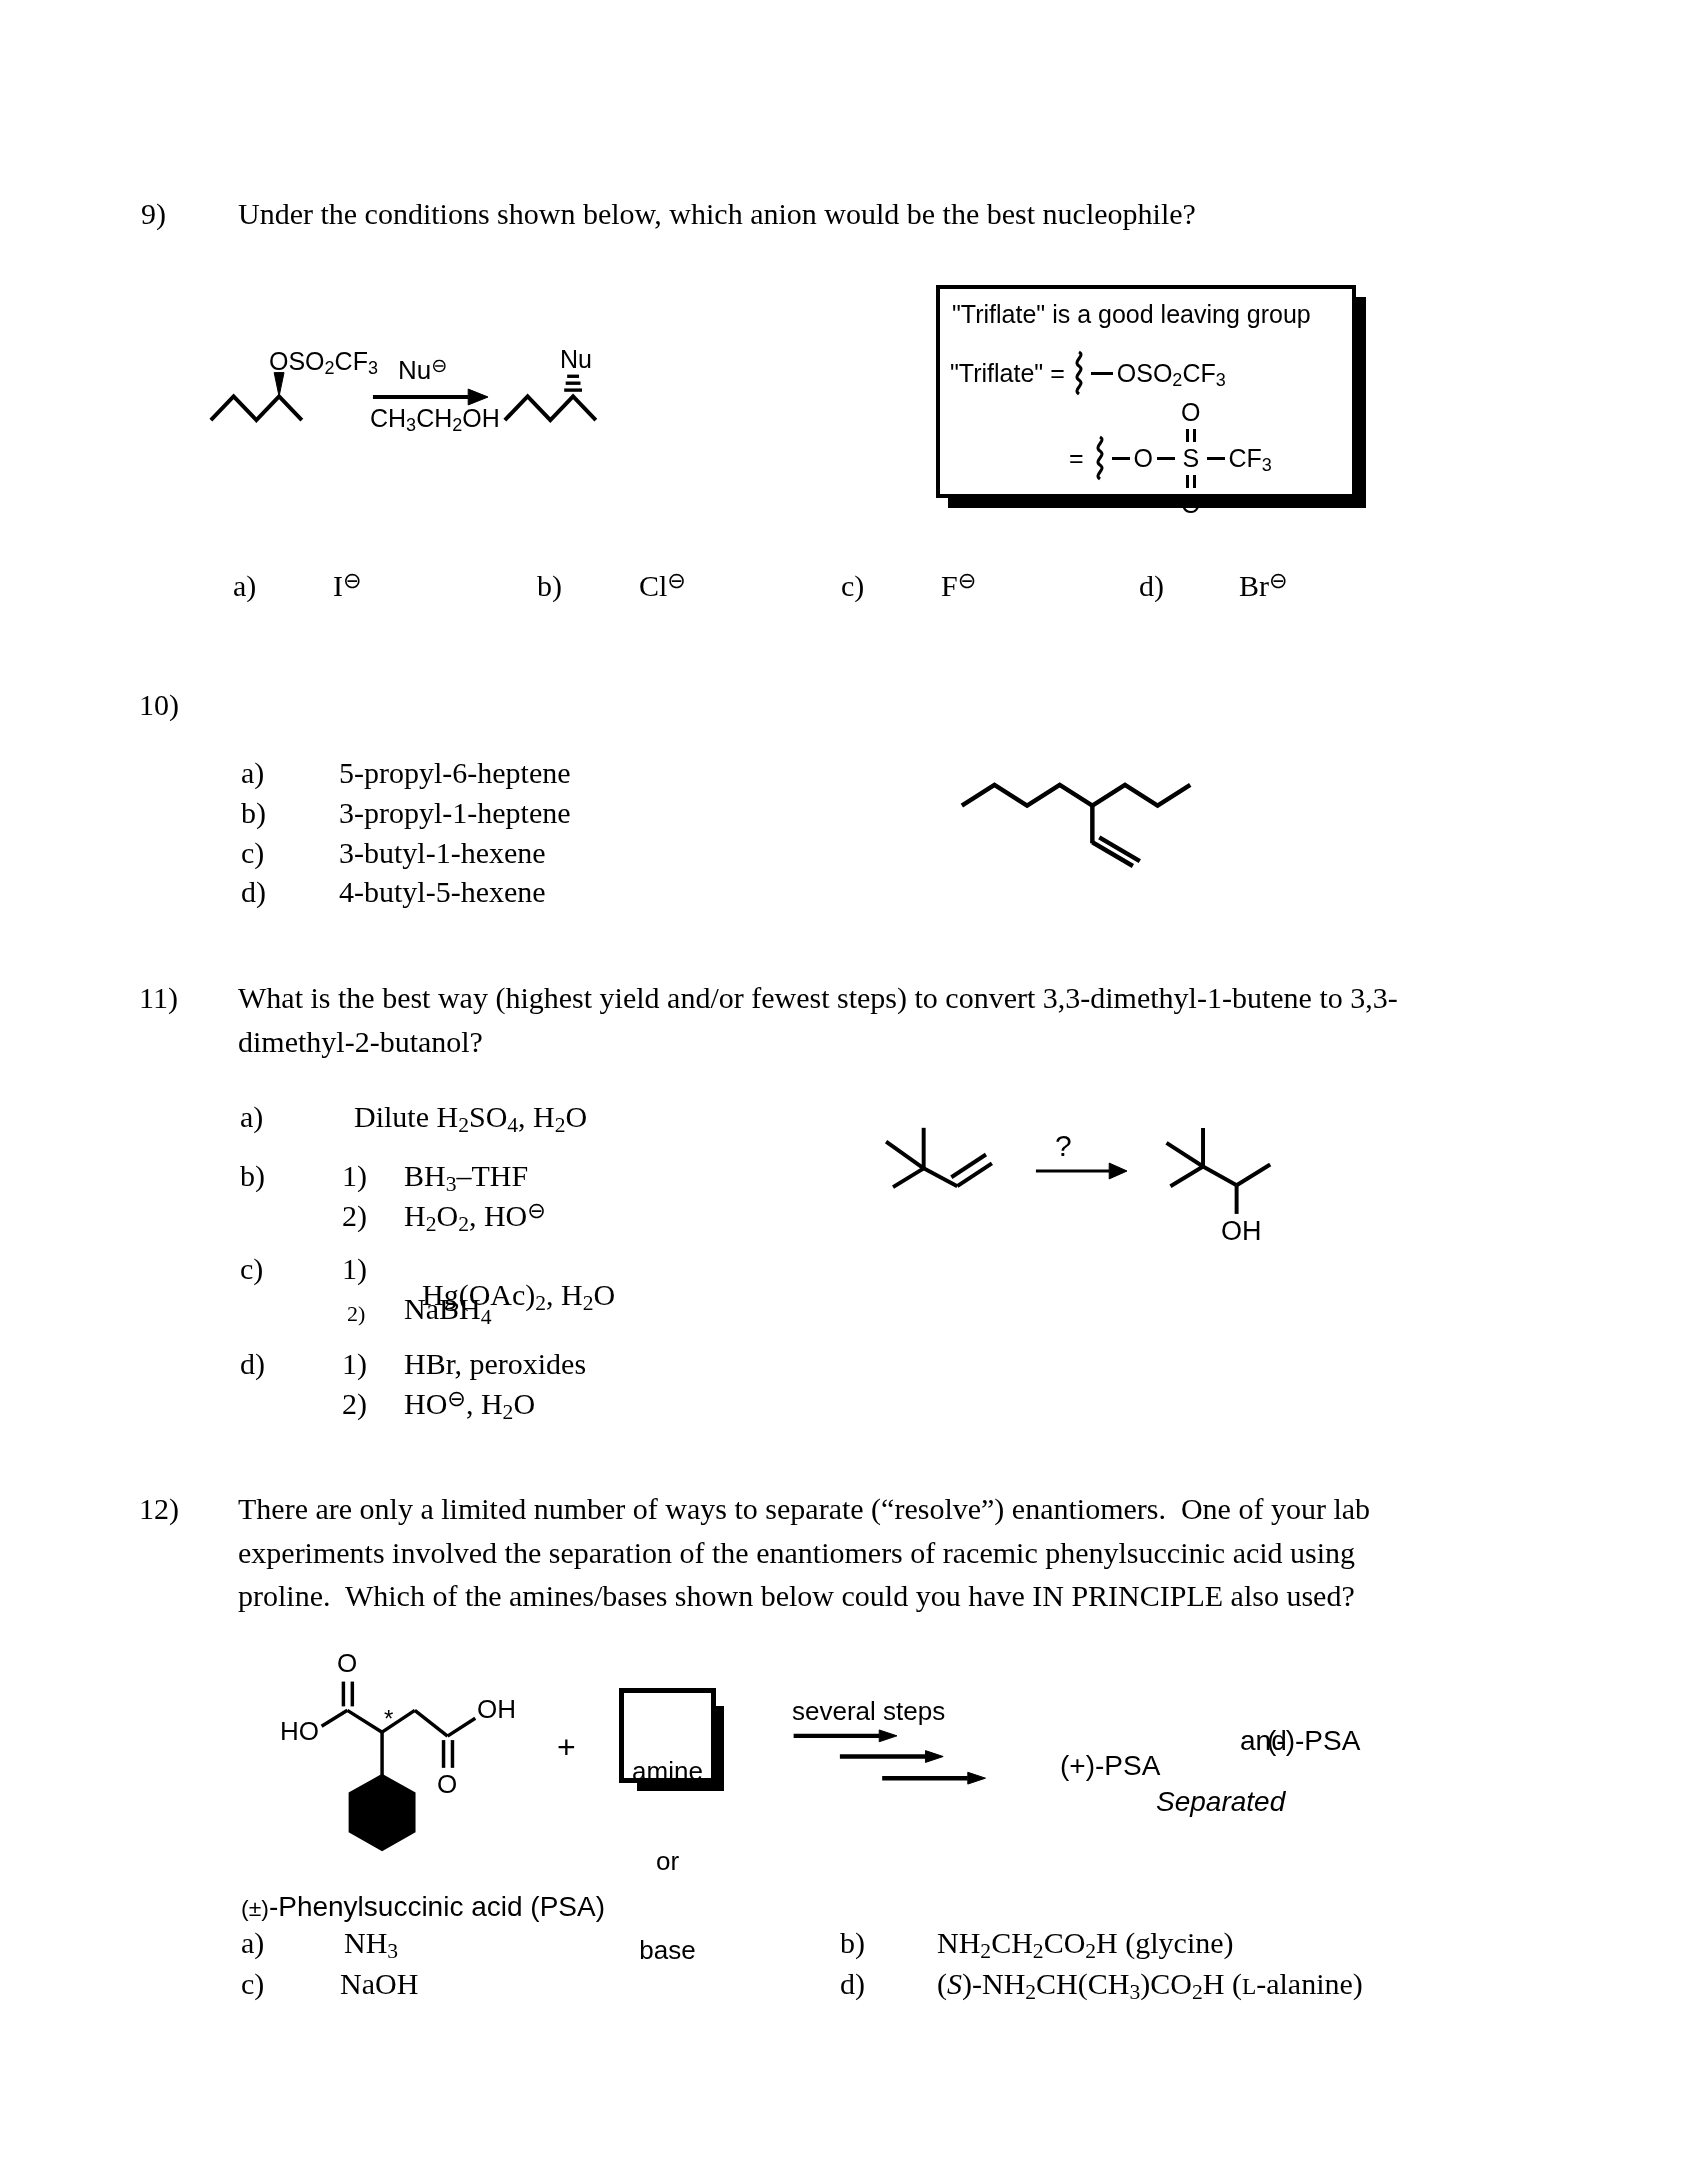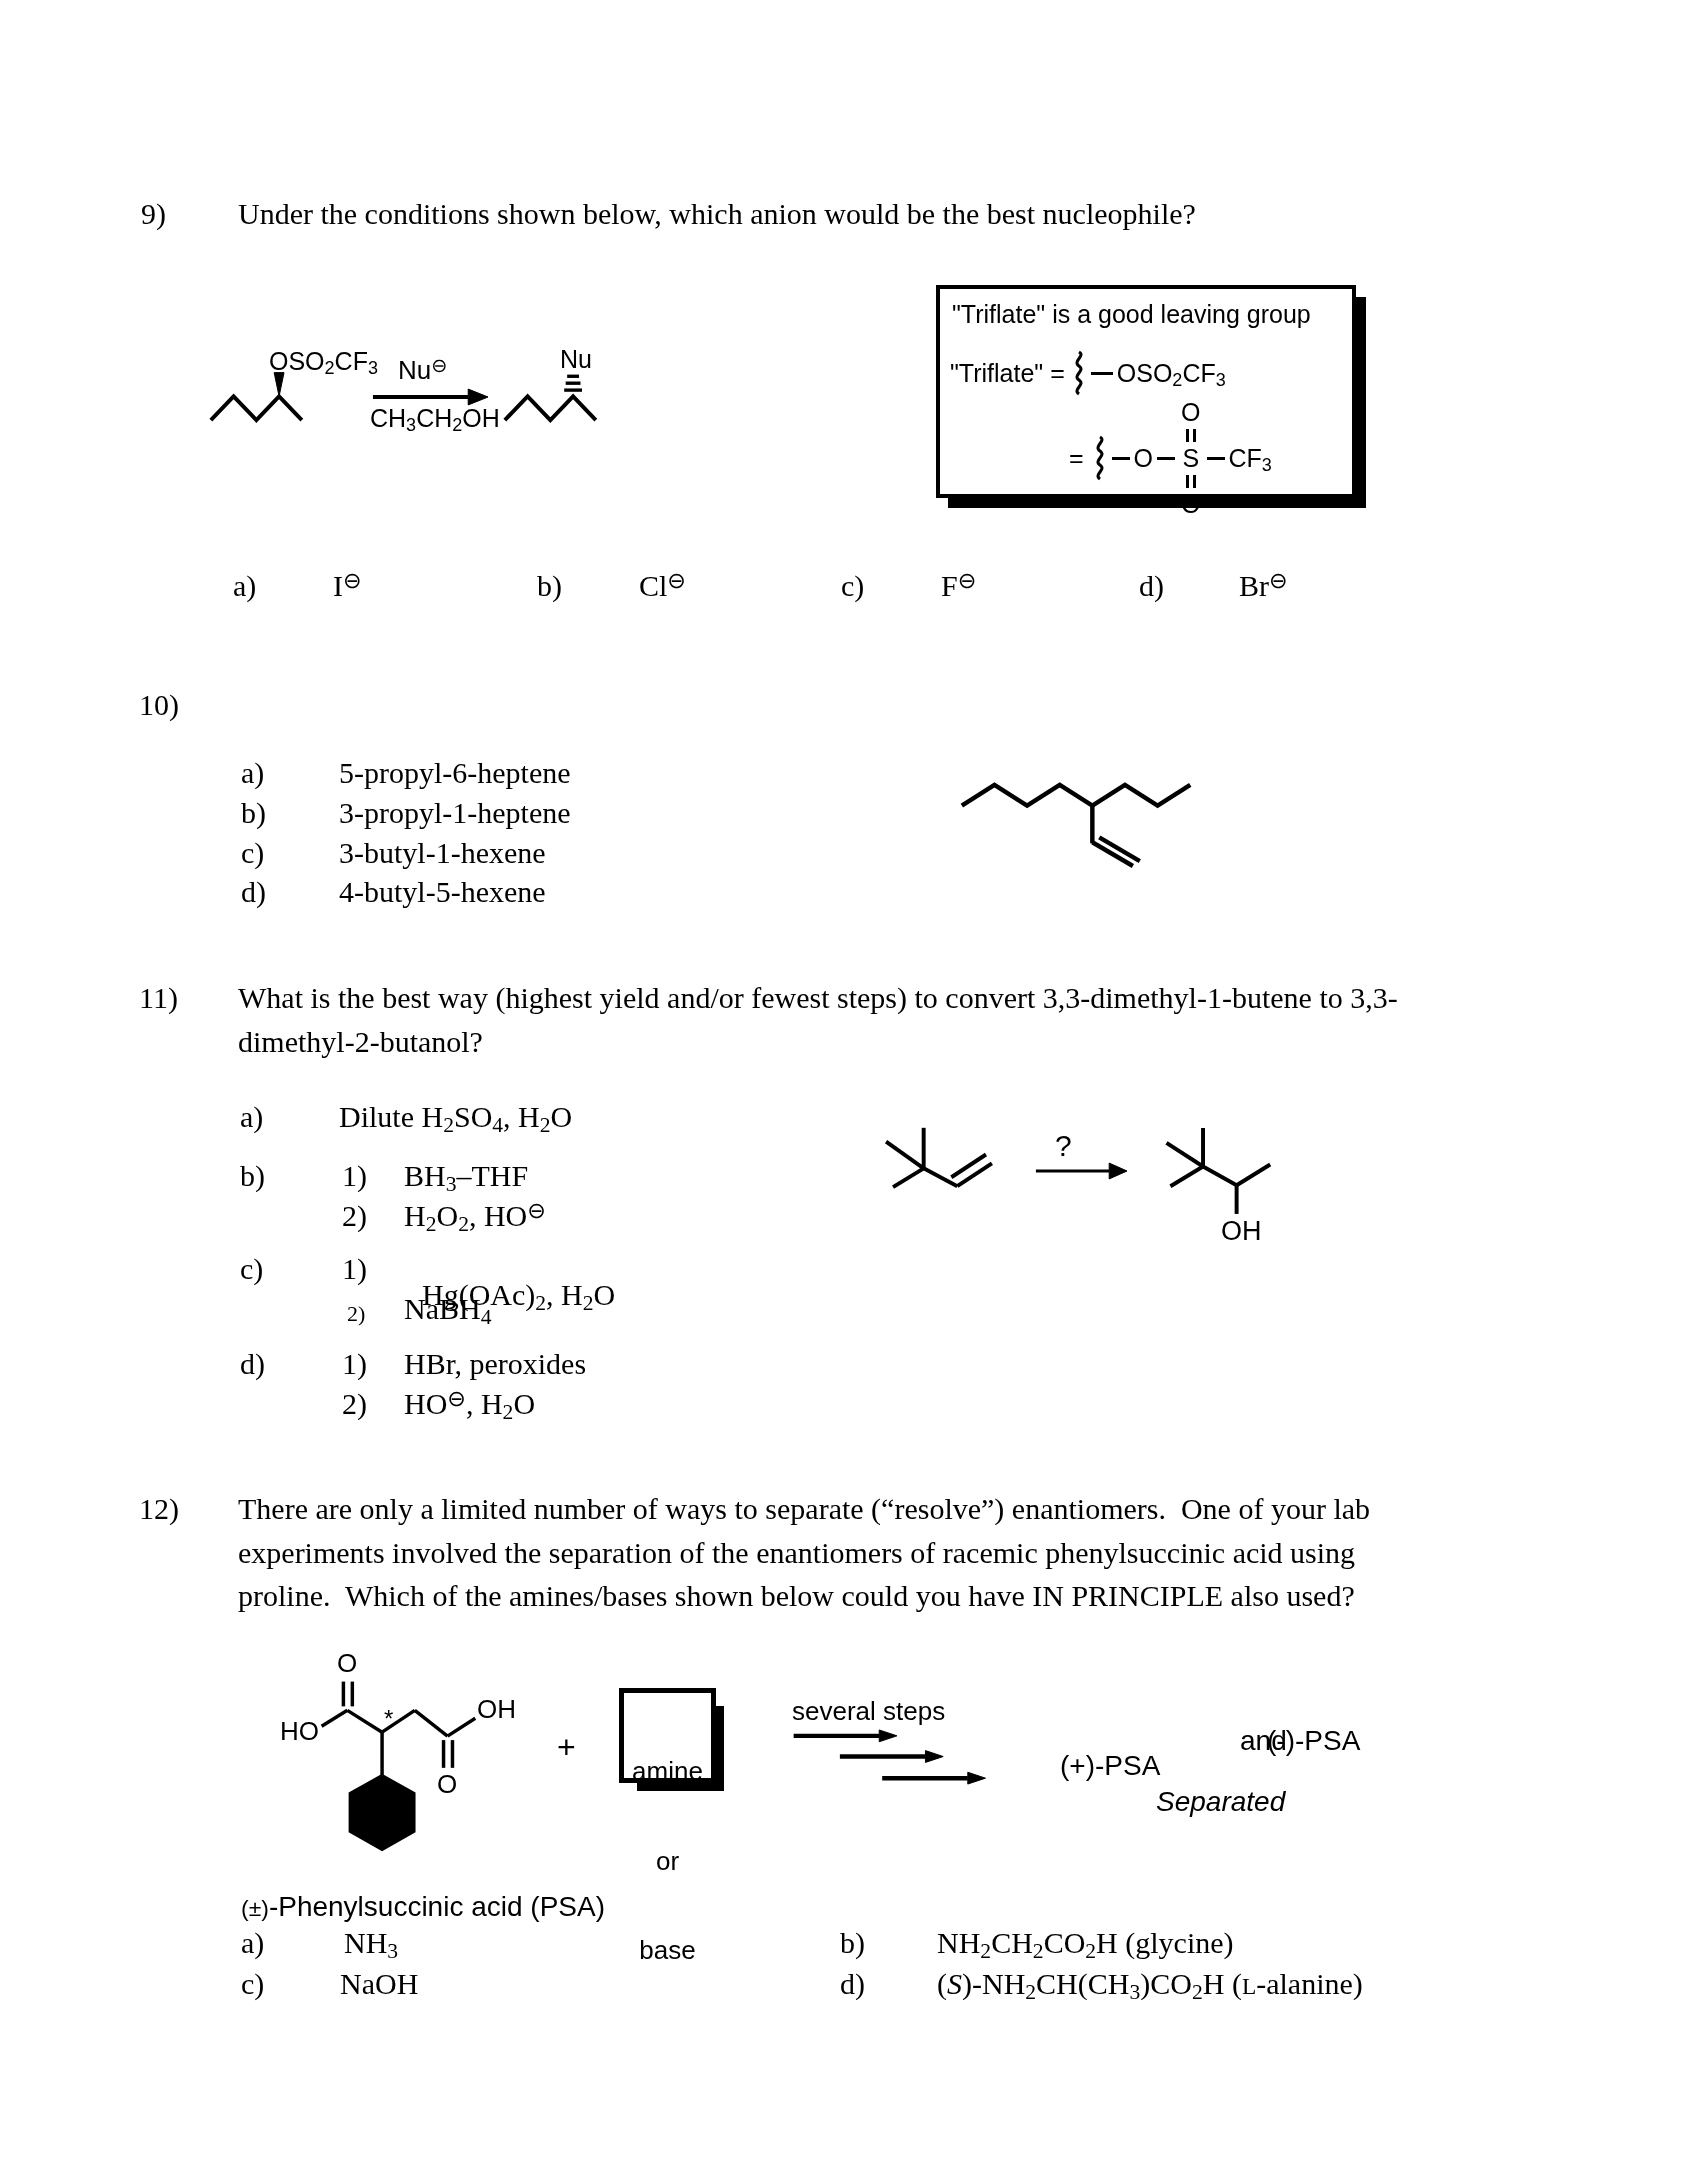--- a/index.html
+++ b/index.html
@@ -118,21 +118,21 @@
     <line x1="146" y1="34" x2="146" y2="72" stroke-width="4.5"></line>
     <line x1="146" y1="71" x2="187" y2="95" stroke-width="4.5"></line>
     <line x1="153" y1="66" x2="194" y2="90" stroke-width="4.5"></line>
   </svg>
 
   <span class="abs serif" style="left:139px;top:980px;">11)</span>
   <span class="abs serif" style="left:238px;top:980px;">What is the best way (highest yield and/or fewest steps) to convert 3,3-dimethyl-1-butene to 3,3-</span>
   <span class="abs serif" style="left:238px;top:1024px;">dimethyl-2-butanol?</span>
 
   <span class="abs serif" style="left:240px;top:1099px;">a)</span>
-  <span class="abs serif" style="left:339px;top:1099px;">Dilute H<sub>2</sub>SO<sub>4</sub>, H<sub>2</sub>O</span>
+  <span class="abs serif" style="left:354px;top:1099px;">Dilute H<sub>2</sub>SO<sub>4</sub>, H<sub>2</sub>O</span>
 
   <span class="abs serif" style="left:240px;top:1158px;">b)</span>
   <span class="abs serif" style="left:342px;top:1158px;">1)</span>
   <span class="abs serif" style="left:404px;top:1158px;">BH<sub>3</sub>–THF</span>
   <span class="abs serif" style="left:342px;top:1198px;">2)</span>
   <span class="abs serif" style="left:404px;top:1198px;">H<sub>2</sub>O<sub>2</sub>, HO<sup>⊖</sup></span>
 
   <span class="abs serif" style="left:240px;top:1251px;">c)</span>
   <span class="abs serif" style="left:342px;top:1251px;">1)</span>
   <span class="abs serif" style="left:422px;top:1251px;margin-top:26px;">Hg(OAc)<sub>2</sub>, H<sub>2</sub>O</span>

